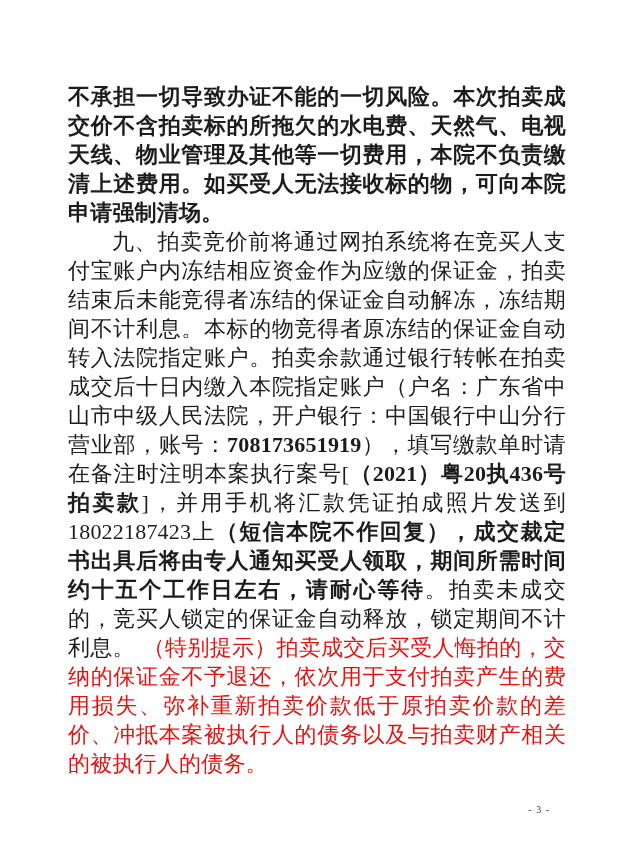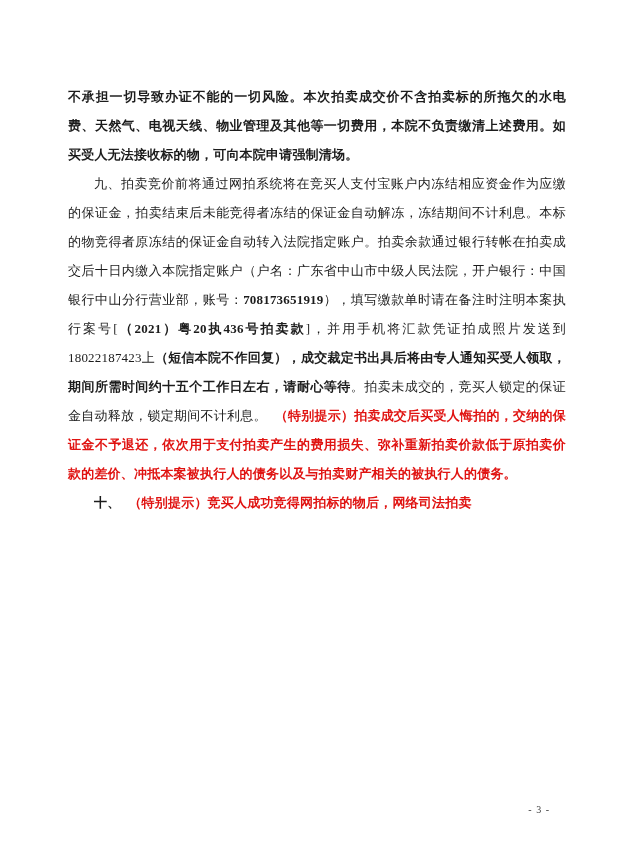--- a/index.html
+++ b/index.html
@@ -13,21 +13,21 @@
     height: 864px;
     background: var(--paper, #ffffff);
     overflow: hidden;
     font-family: "Liberation Serif", "DejaVu Serif", serif;
   }
   .content {
     position: absolute;
     left: 68px;
     top: 82px;
     width: 498px;
-    font-size: 13px;
+    font-size: 22px;
     line-height: 29px;
     text-align: justify;
     color: var(--ink, #1c1c1c);
     letter-spacing: 0.2px;
   }
   .para {
     margin: 0;
     padding: 0;
   }
   .para.indent {
@@ -35,37 +35,36 @@
   }
   .run.r {
     font-weight: normal;
     color: var(--ink, #1c1c1c);
   }
   .run.b {
     font-weight: bold;
     color: var(--ink, #1c1c1c);
   }
   .run.rb {
-    font-weight: bold;
+    font-weight: normal;
     color: var(--red, #e01311);
     margin-left: 8px;
   }
   .page-number {
     position: absolute;
     right: 82px;
     top: 804px;
     font-size: 10px;
     letter-spacing: 1px;
     color: #3a3a3a;
     font-family: "Liberation Serif", "DejaVu Serif", serif;
   }
 </style>
 </head>
 <body>
 
 <div class="page" style="--paper: #ffffff; --ink: #1c1c1c; --red: #e01311;">
   <div class="content" id="doc-content">
       <p class="para"><span class="run b">不承担一切导致办证不能的一切风险。本次拍卖成交价不含拍卖标的所拖欠的水电费、天然气、电视天线、物业管理及其他等一切费用，本院不负责缴清上述费用。如买受人无法接收标的物，可向本院申请强制清场。</span></p>
       <p class="para indent"><span class="run r">九、拍卖竞价前将通过网拍系统将在竞买人支付宝账户内冻结相应资金作为应缴的保证金，拍卖结束后未能竞得者冻结的保证金自动解冻，冻结期间不计利息。本标的物竞得者原冻结的保证金自动转入法院指定账户。拍卖余款通过银行转帐在拍卖成交后十日内缴入本院指定账户（户名：广东省中山市中级人民法院，开户银行：中国银行中山分行营业部，账号：</span><span class="run b">708173651919</span><span class="run r">），填写缴款单时请在备注时注明本案执行案号[</span><span class="run b">（2021）粤20执436号拍卖款</span><span class="run r">]，并用手机将汇款凭证拍成照片发送到18022187423上</span><span class="run b">（短信本院不作回复），成交裁定书出具后将由专人通知买受人领取，期间所需时间约十五个工作日左右，请耐心等待</span><span class="run r">。拍卖未成交的，竞买人锁定的保证金自动释放，锁定期间不计利息。</span><span class="run rb">（特别提示）拍卖成交后买受人悔拍的，交纳的保证金不予退还，依次用于支付拍卖产生的费用损失、弥补重新拍卖价款低于原拍卖价款的差价、冲抵本案被执行人的债务以及与拍卖财产相关的被执行人的债务。</span></p>
-      <p class="para indent"><span class="run b">十、</span><span class="run rb">（特别提示）竞买人成功竞得网拍标的物后，网络司法拍卖</span></p>
     </div>
   <div class="page-number">- 3 -</div>
 </div>
 
 </body></html>

